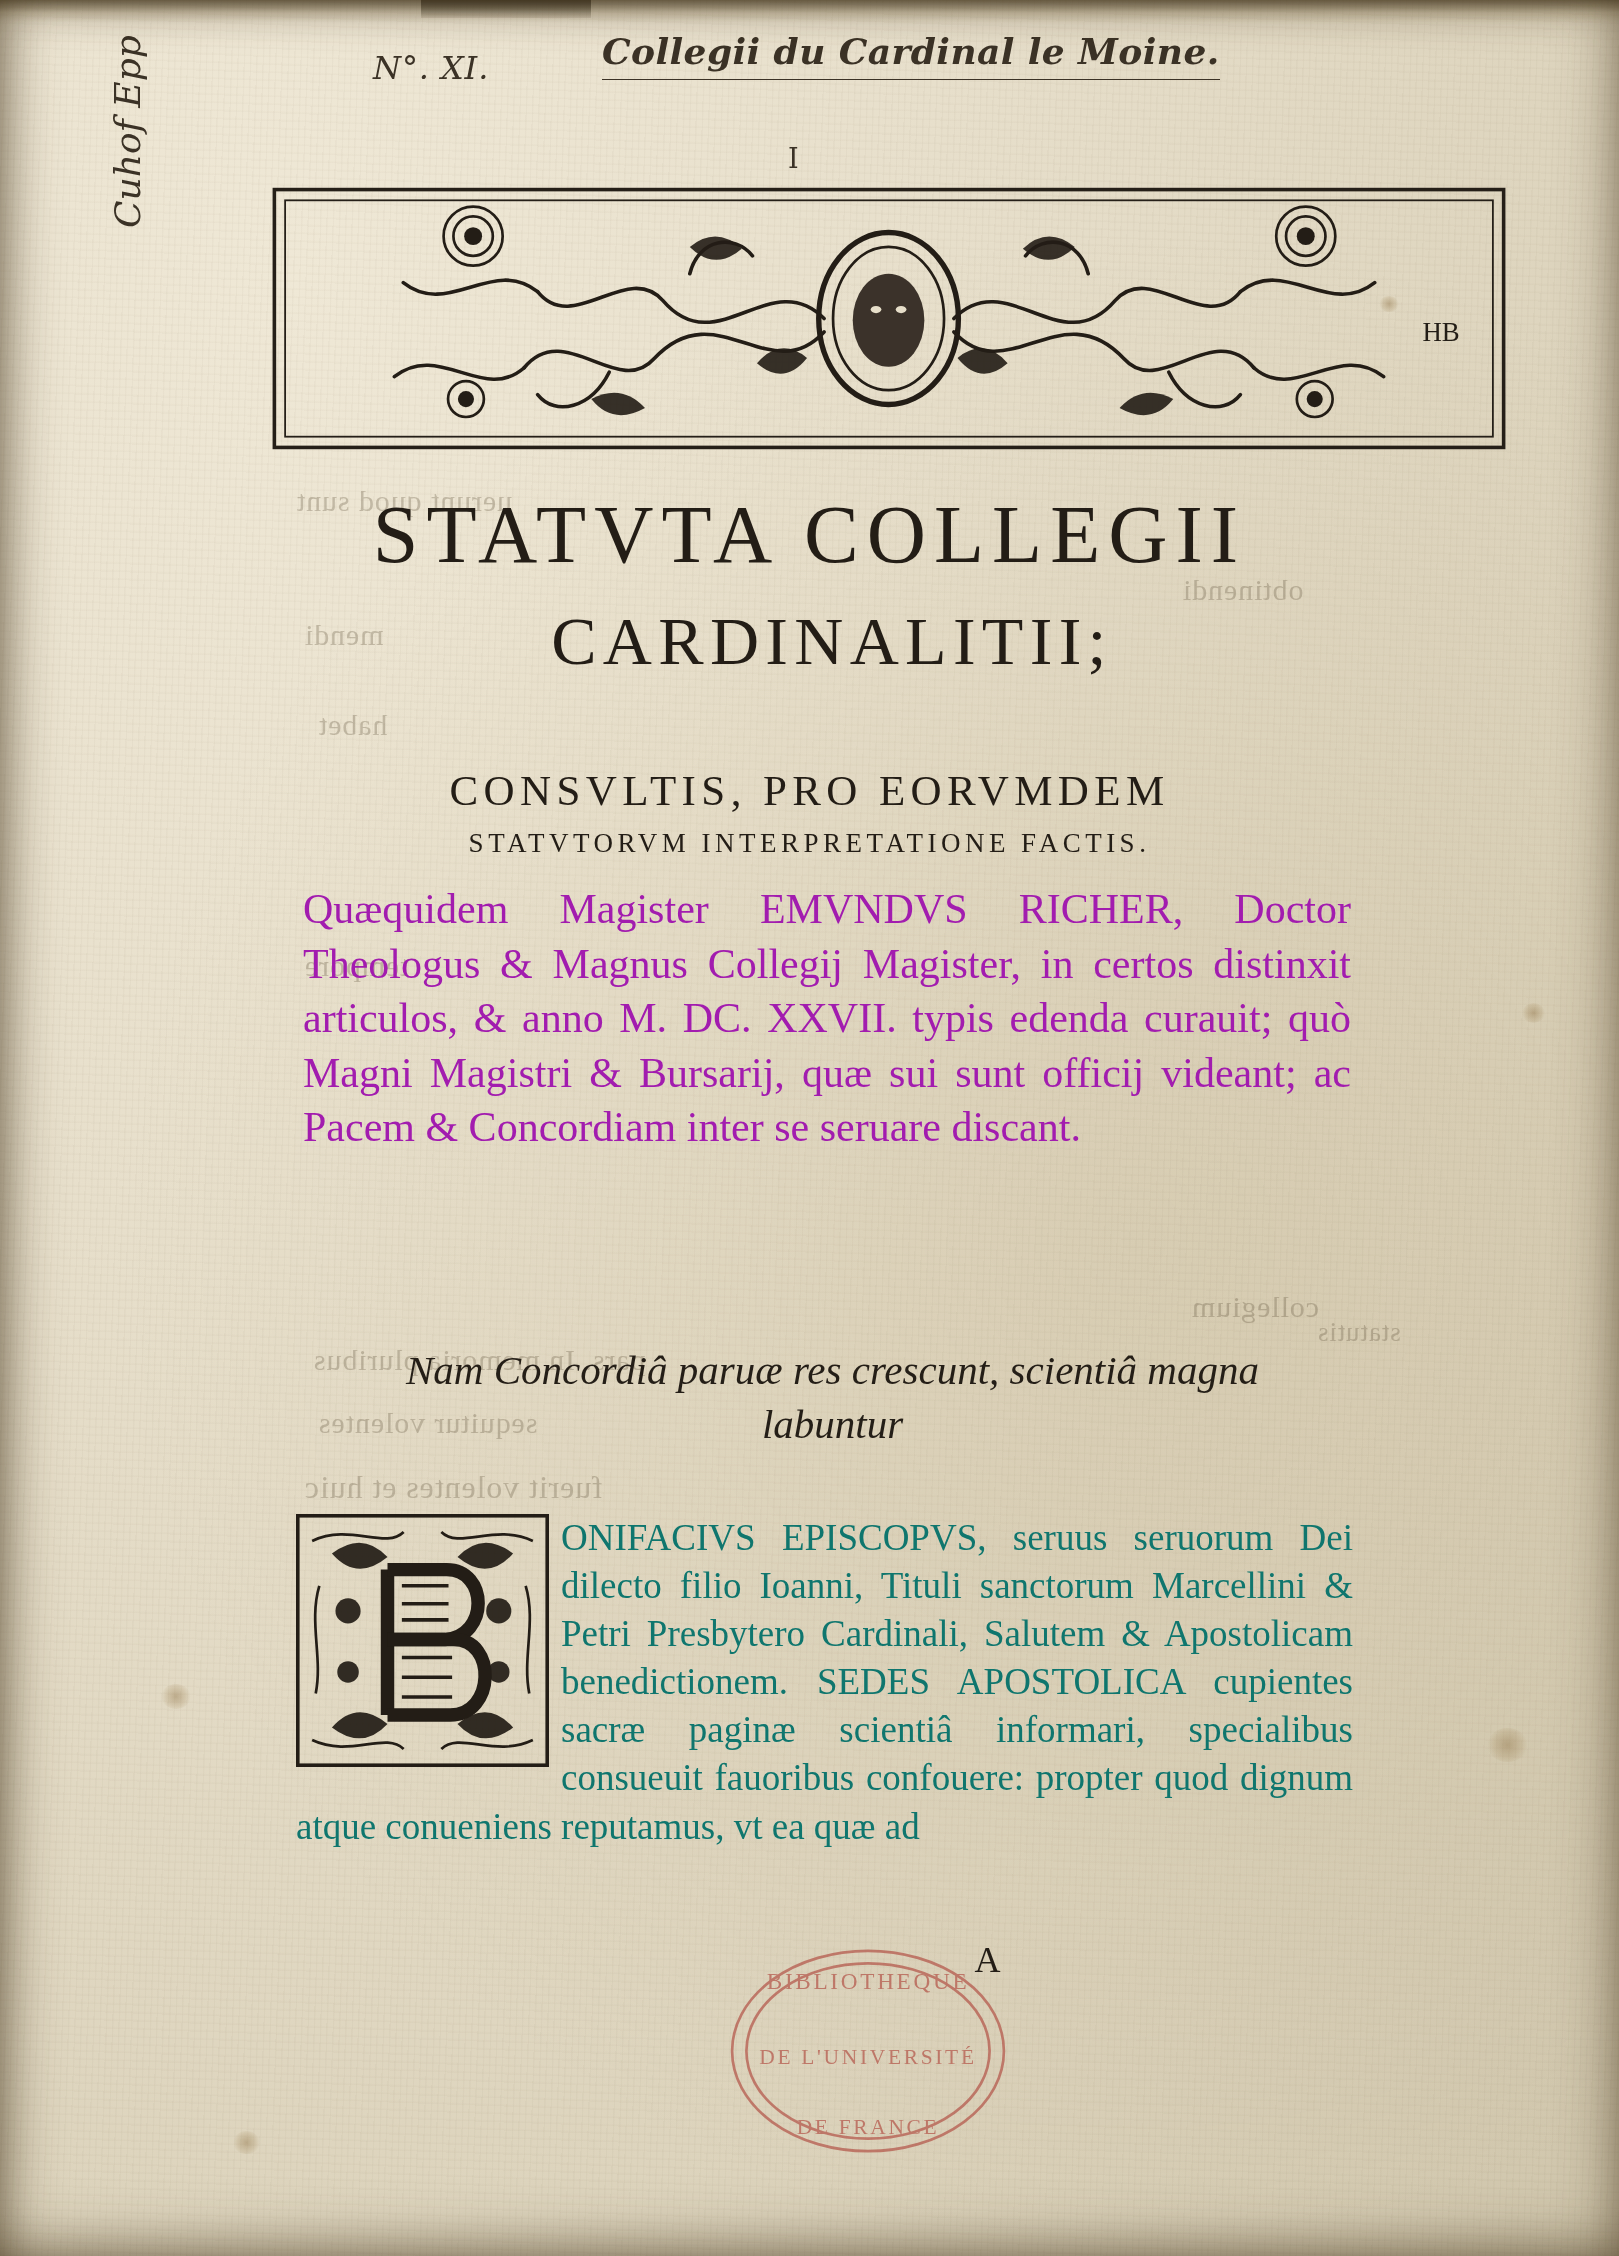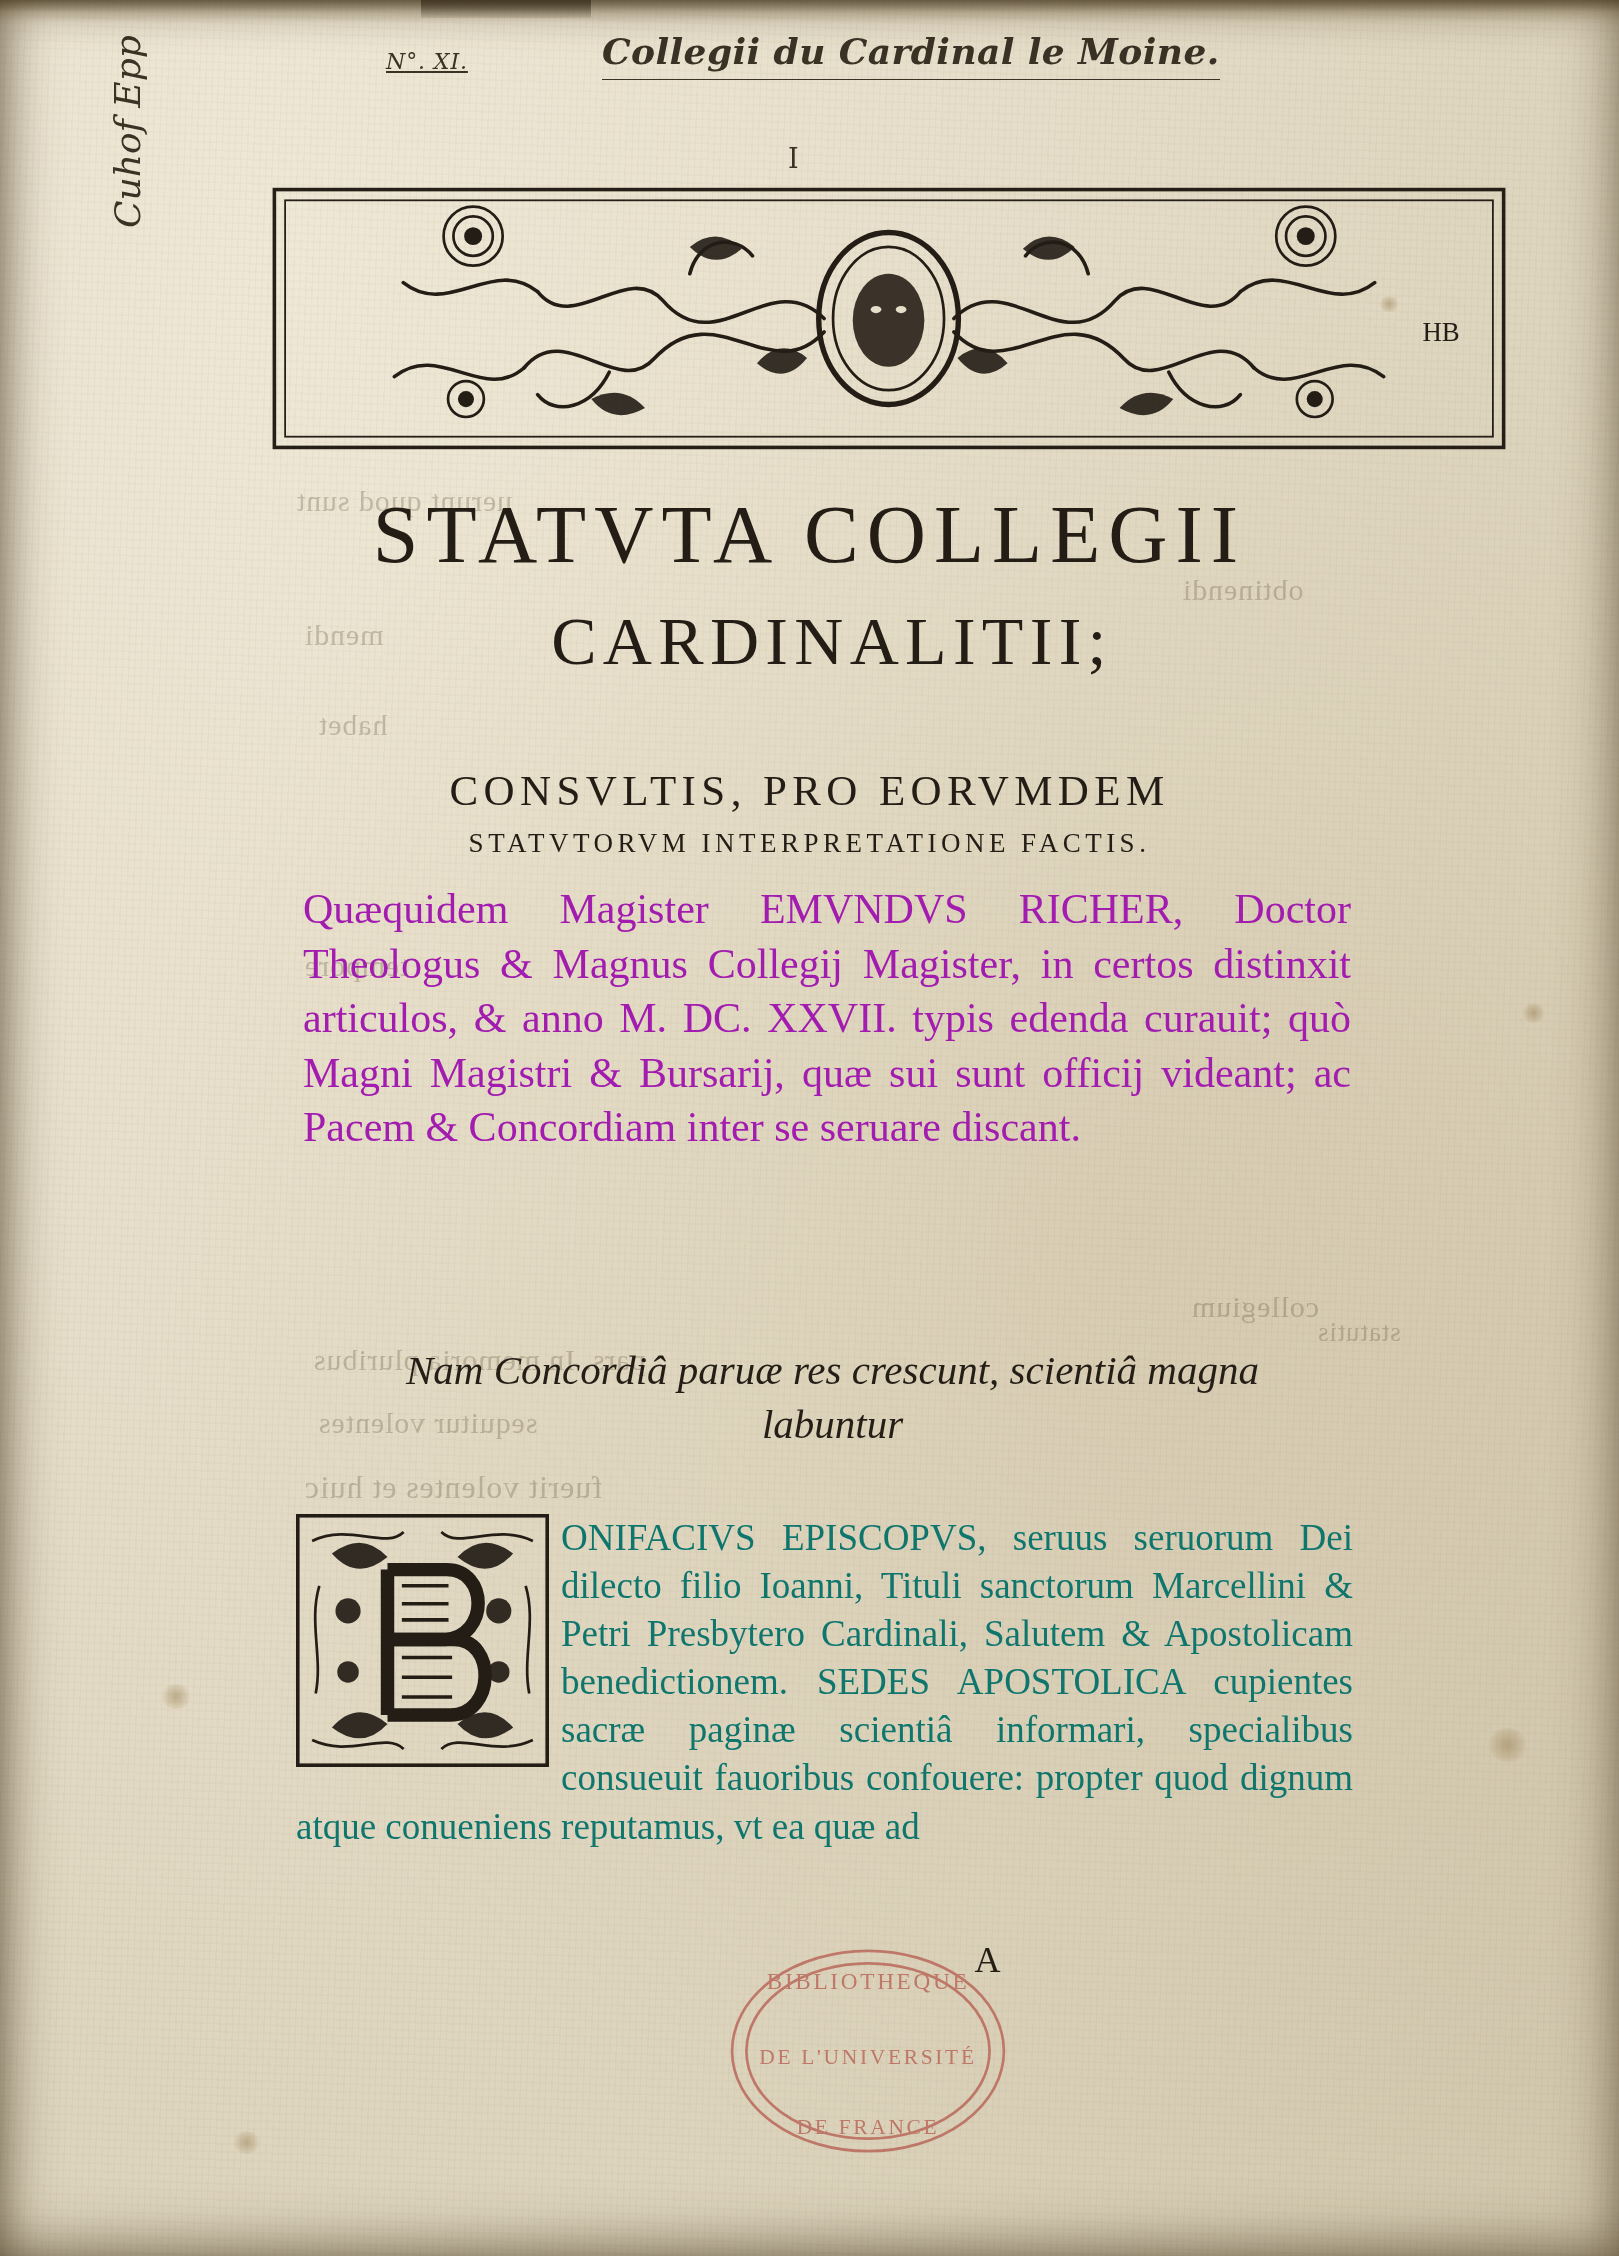--- a/index.html
+++ b/index.html
@@ -76,21 +76,21 @@
   }
 
   
   .ms {
     position: absolute;
     color: #3b3226;
     font-family: "DejaVu Serif", serif;
     font-style: italic;
     white-space: nowrap;
   }
-  #ms-shelfmark { left: 386px; top: 49px; font-size: 22px; letter-spacing: 0.9px; text-decoration: underline; }
+  #ms-shelfmark { left: 373px; top: 49px; font-size: 32px; letter-spacing: 0.9px; }
   #ms-provenance { left: 602px; top: 30px; font-size: 36px; letter-spacing: 0.4px; }
   #ms-provenance .ul { border-bottom: 1.8px solid #3b3226; padding-bottom: 7px; font-weight: bold; }
   #ms-side {
     left: 107px; top: 228px;
     font-size: 36px;
     transform: rotate(-90deg);
     transform-origin: left top;
   }
   #sig-mark { left: 788px; top: 143px; font-size: 27px; letter-spacing: 1.8px; font-style: normal; }
 

